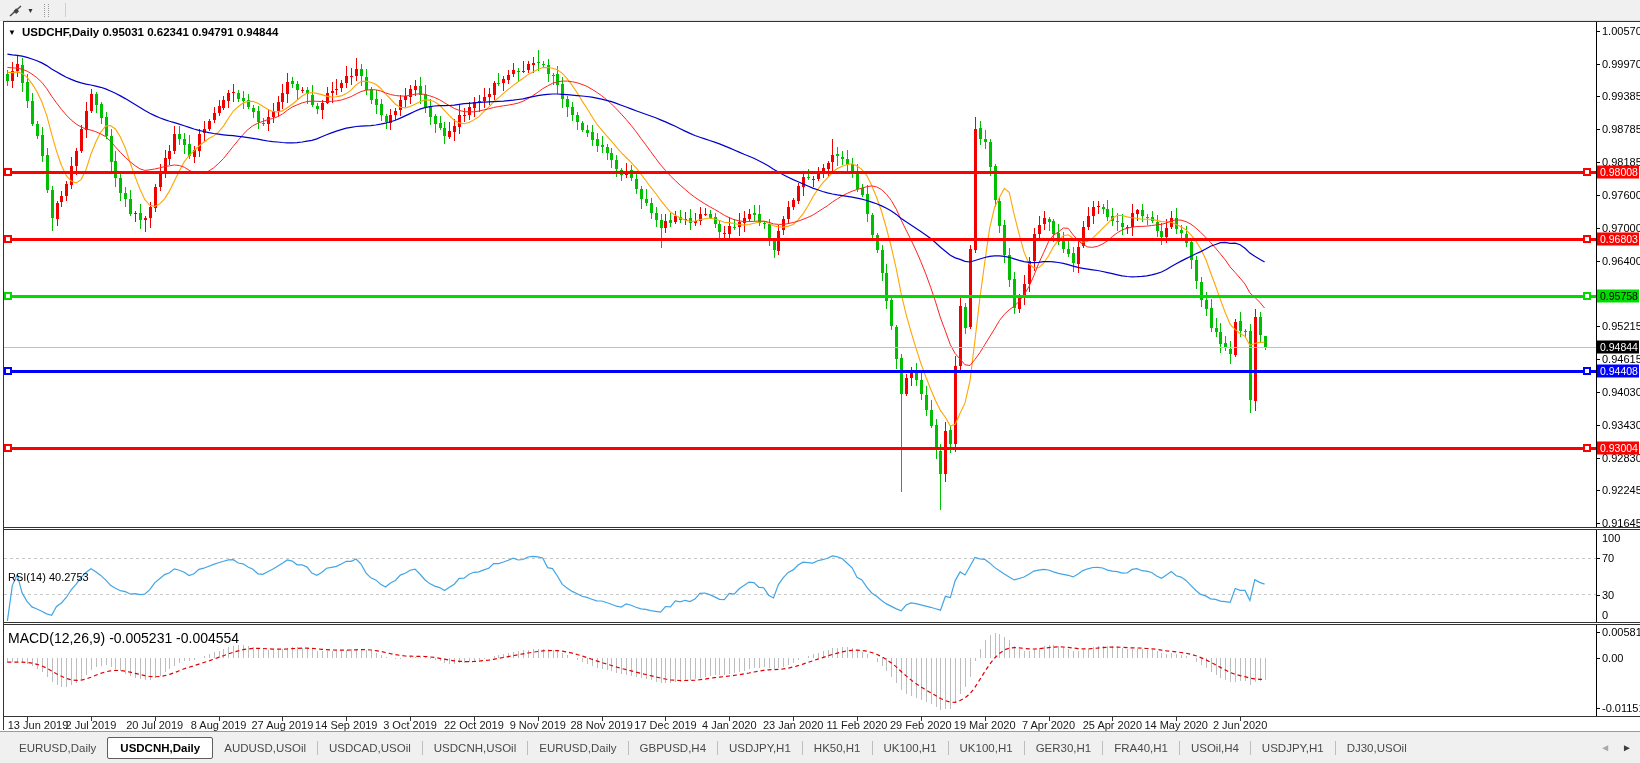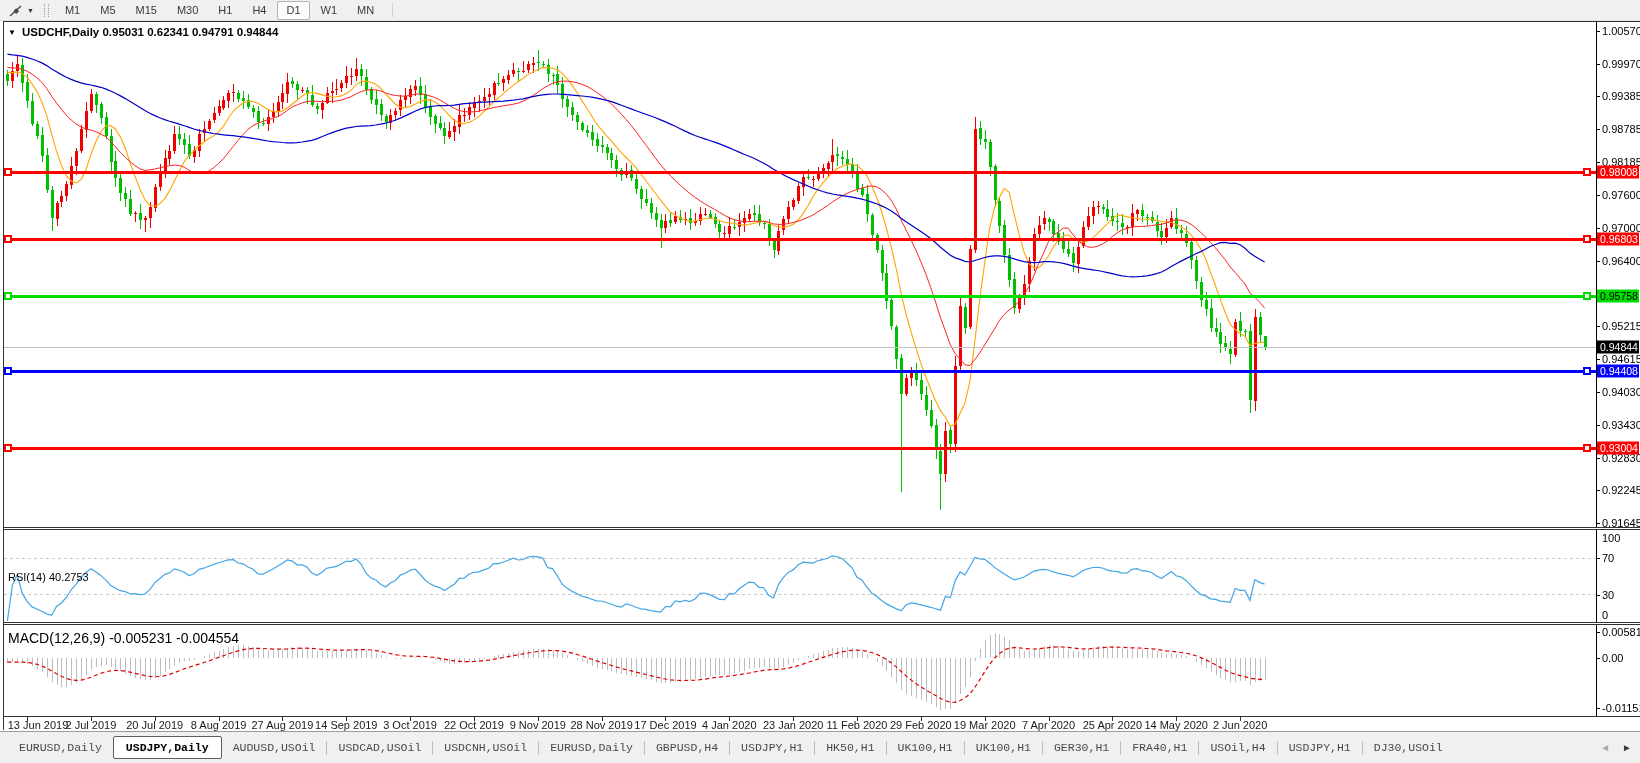--- a/index.html
+++ b/index.html
@@ -19,21 +19,21 @@
   #cv{position:absolute;left:0;top:0;}
   .overlay{position:absolute;pointer-events:none;color:#000;white-space:nowrap;}
   #title{left:8px;top:5px;font-weight:bold;font-size:11.5px;display:flex;align-items:center;gap:6px;}
   #title .tri{font-size:8px;pointer-events:auto;}
   #rsilabel{left:8px;top:510px;font-size:11px;margin-top:40px;}
   #macdlabel{left:8px;top:609px;font-size:14px;}
   
   #tabbar{position:absolute;left:0;bottom:0;width:1640px;height:32px;background:#f0f0f0;
           border-top:1px solid #9a9a9a;display:flex;align-items:center;padding:0 8px;box-sizing:border-box;}
   #tabs{display:flex;align-items:center;}
-  .tab{padding:4px 11px;color:#4a4a4a;font-size:11.5px;white-space:nowrap;font-family:Liberation Mono, monospace;}
+  .tab{padding:4px 11px;color:#4a4a4a;font-size:11.5px;white-space:nowrap;}
   .tab.active{background:#fff;border:1px solid #5f5f5f;font-weight:bold;color:#000;border-radius:2px;padding:4px 12px;}
   .tsep{width:1px;height:14px;background:#bdbdbd;}
   .tab-arrows{margin-left:auto;display:flex;gap:12px;align-items:center;font-size:10px;}
   .tab-arrows .l{color:#a8a8a8;}
   .tab-arrows .r{color:#3d3d3d;}
   svg text{font-family:"Liberation Sans",sans-serif;}
 </style>
 </head>
 <body>
 
@@ -41,31 +41,20 @@
 
   <div id="toolbar">
     <div class="tool-icon">
       <svg width="15" height="13" viewBox="0 0 15 13">
         <line x1="1" y1="12" x2="12" y2="2" stroke="#444" stroke-width="1.3"></line>
         <rect x="5.2" y="5.2" width="4" height="4" fill="#444" transform="rotate(45 7.2 7.2)"></rect>
       </svg>
       <span class="caret">▼</span>
     </div>
     <div class="grip"></div>
-    <div id="tf-buttons" style="display:flex;gap:2px;">
-        <div class="tf">M1</div>
-        <div class="tf">M5</div>
-        <div class="tf">M15</div>
-        <div class="tf">M30</div>
-        <div class="tf">H1</div>
-        <div class="tf">H4</div>
-        <div class="tf active">D1</div>
-        <div class="tf">W1</div>
-        <div class="tf">MN</div>
-      </div>
     <div class="tb-sep"></div>
   </div>
 
   <div id="chartwin">
     <svg id="cv" width="1640" height="710" viewBox="0 21 1640 710">
         <g shape-rendering="crispEdges">
           <line x1="7.5" y1="70.1" x2="7.5" y2="85.5" stroke="#00BF00" stroke-width="1"></line>
           <rect x="6" y="74.0" width="3" height="6.6" fill="#00BF00"></rect>
           <line x1="12.5" y1="61.8" x2="12.5" y2="87.9" stroke="#F20000" stroke-width="1"></line>
           <rect x="11" y="70.5" width="3" height="10.7" fill="#F20000"></rect>
@@ -1003,21 +992,21 @@
       <span class="tri">▼</span>
       <span>USDCHF,Daily  0.95031 0.62341 0.94791 0.94844</span>
     </div>
     <div id="rsilabel" class="overlay">RSI(14) 40.2753</div>
     <div id="macdlabel" class="overlay">MACD(12,26,9) -0.005231 -0.004554</div>
   </div>
 
   <div id="tabbar">
     <div id="tabs">
         <div class="tab">EURUSD,Daily</div>
-        <div class="tab active">USDJPY,Daily</div>
+        <div class="tab active">USDCNH,Daily</div>
         <div class="tab">AUDUSD,USOil</div>
         <span class="tsep"></span>
         <div class="tab">USDCAD,USOil</div>
         <span class="tsep"></span>
         <div class="tab">USDCNH,USOil</div>
         <span class="tsep"></span>
         <div class="tab">EURUSD,Daily</div>
         <span class="tsep"></span>
         <div class="tab">GBPUSD,H4</div>
         <span class="tsep"></span>

